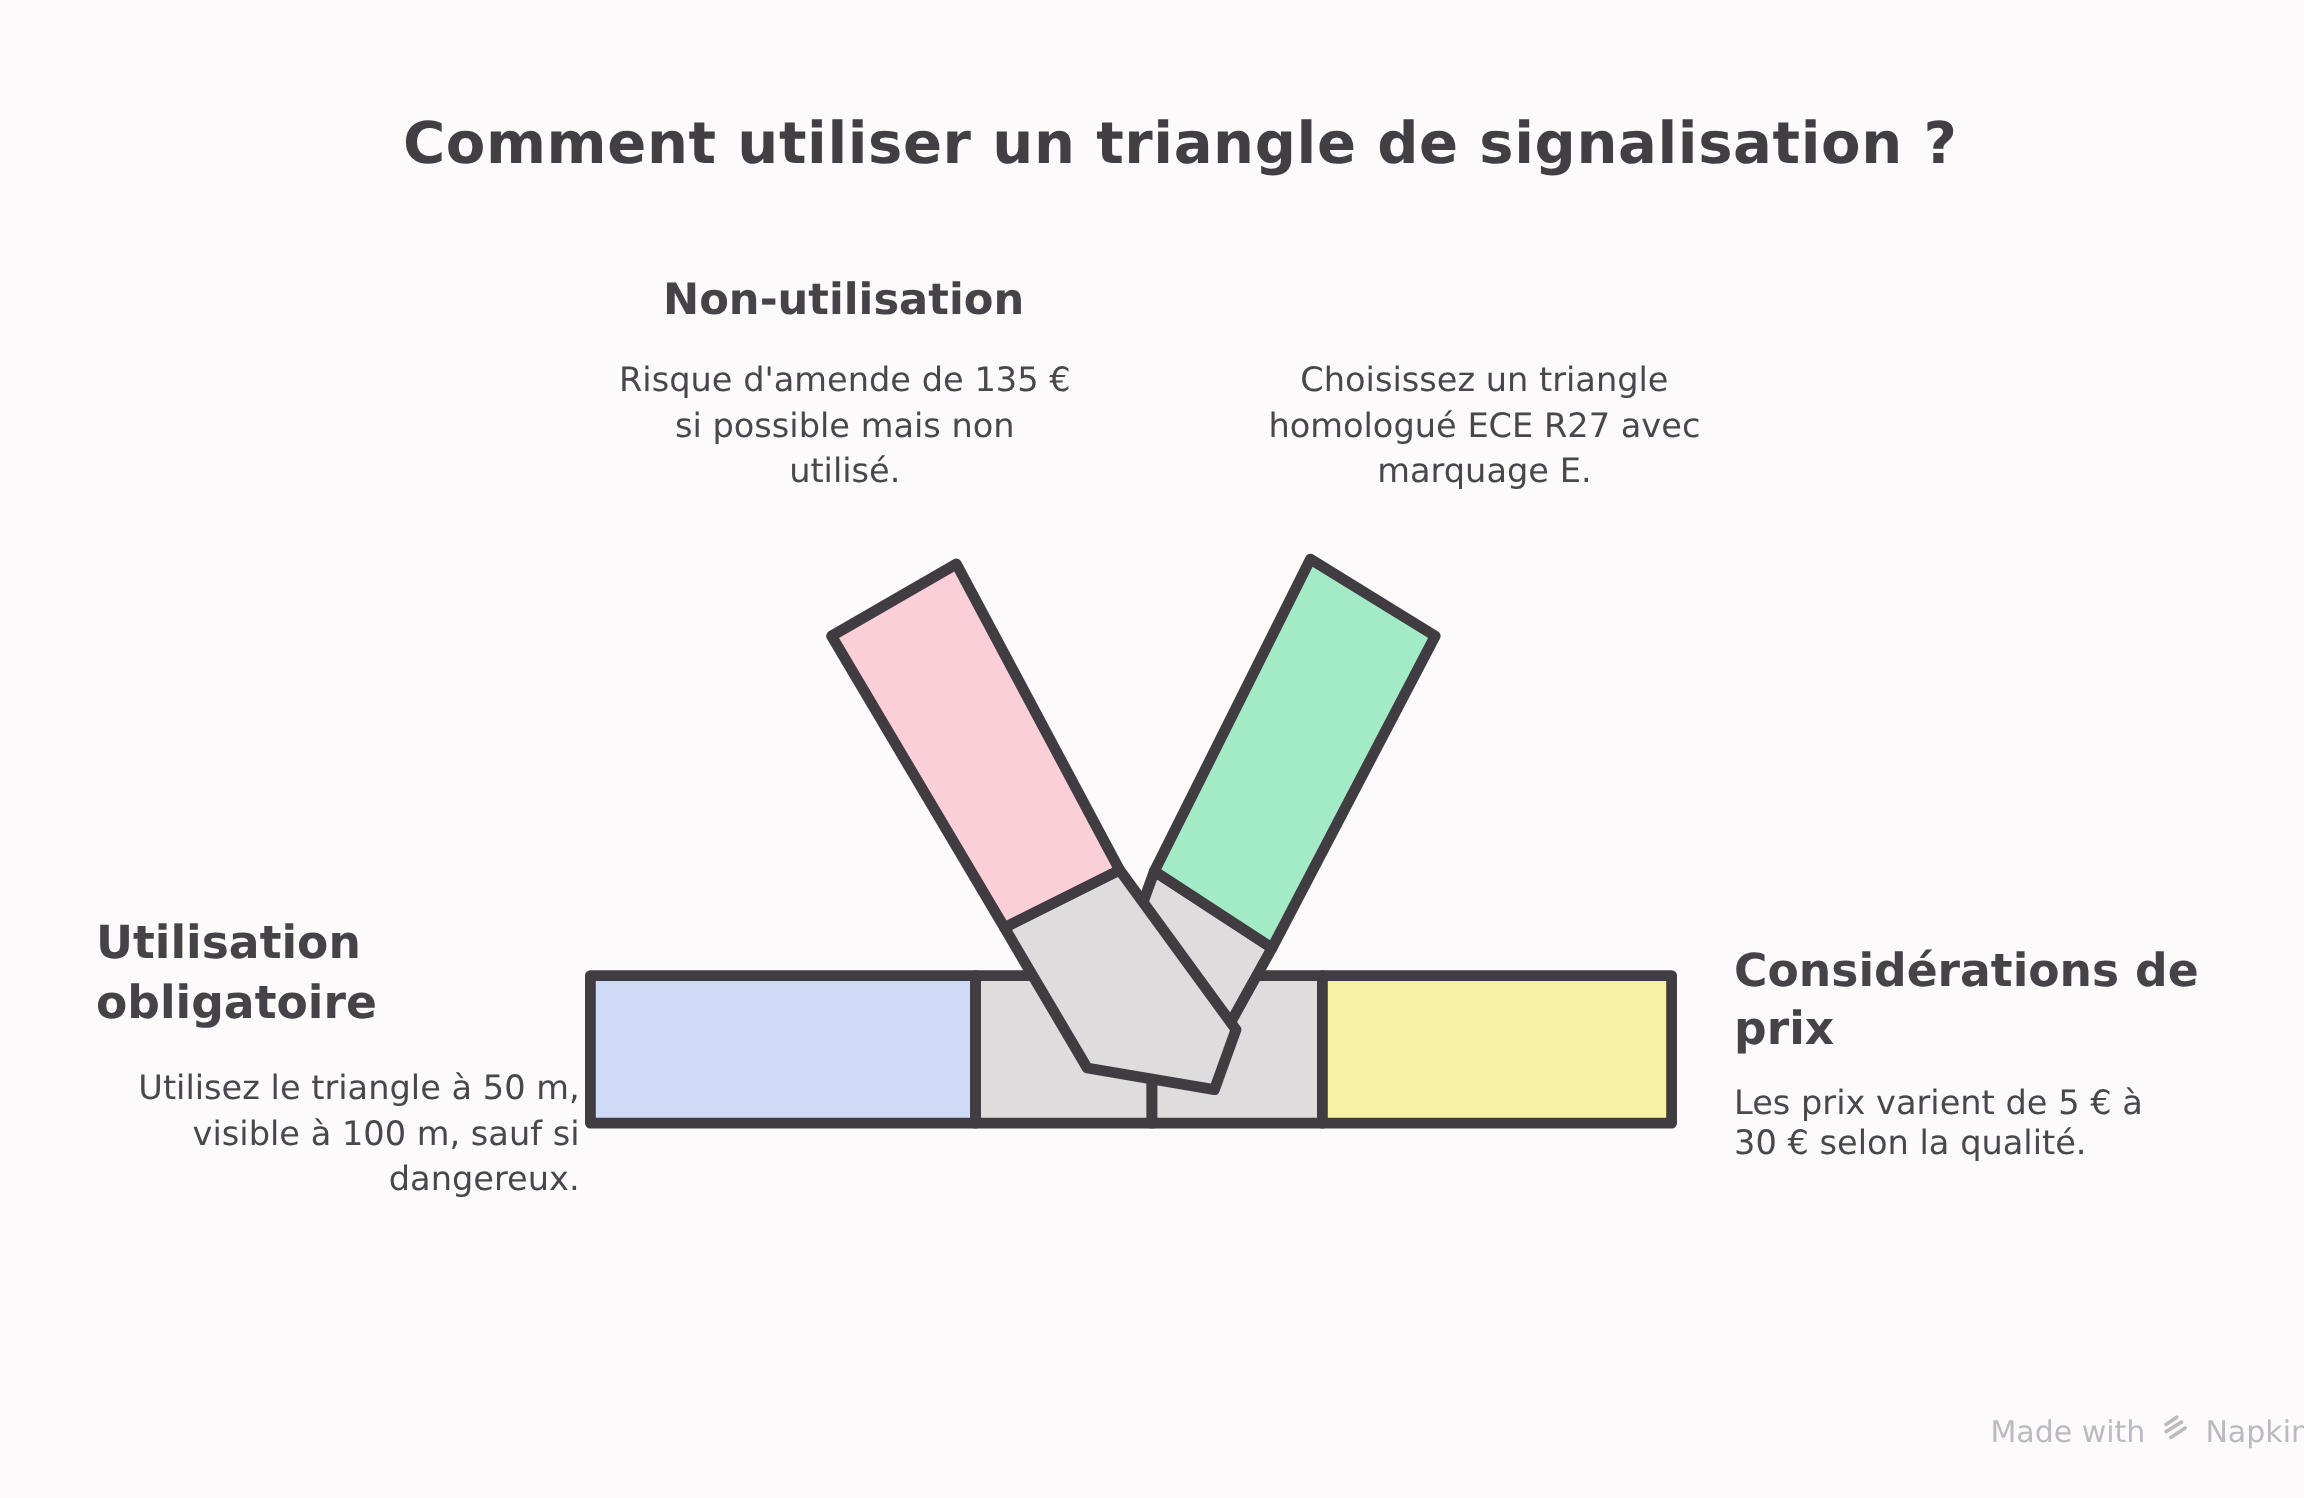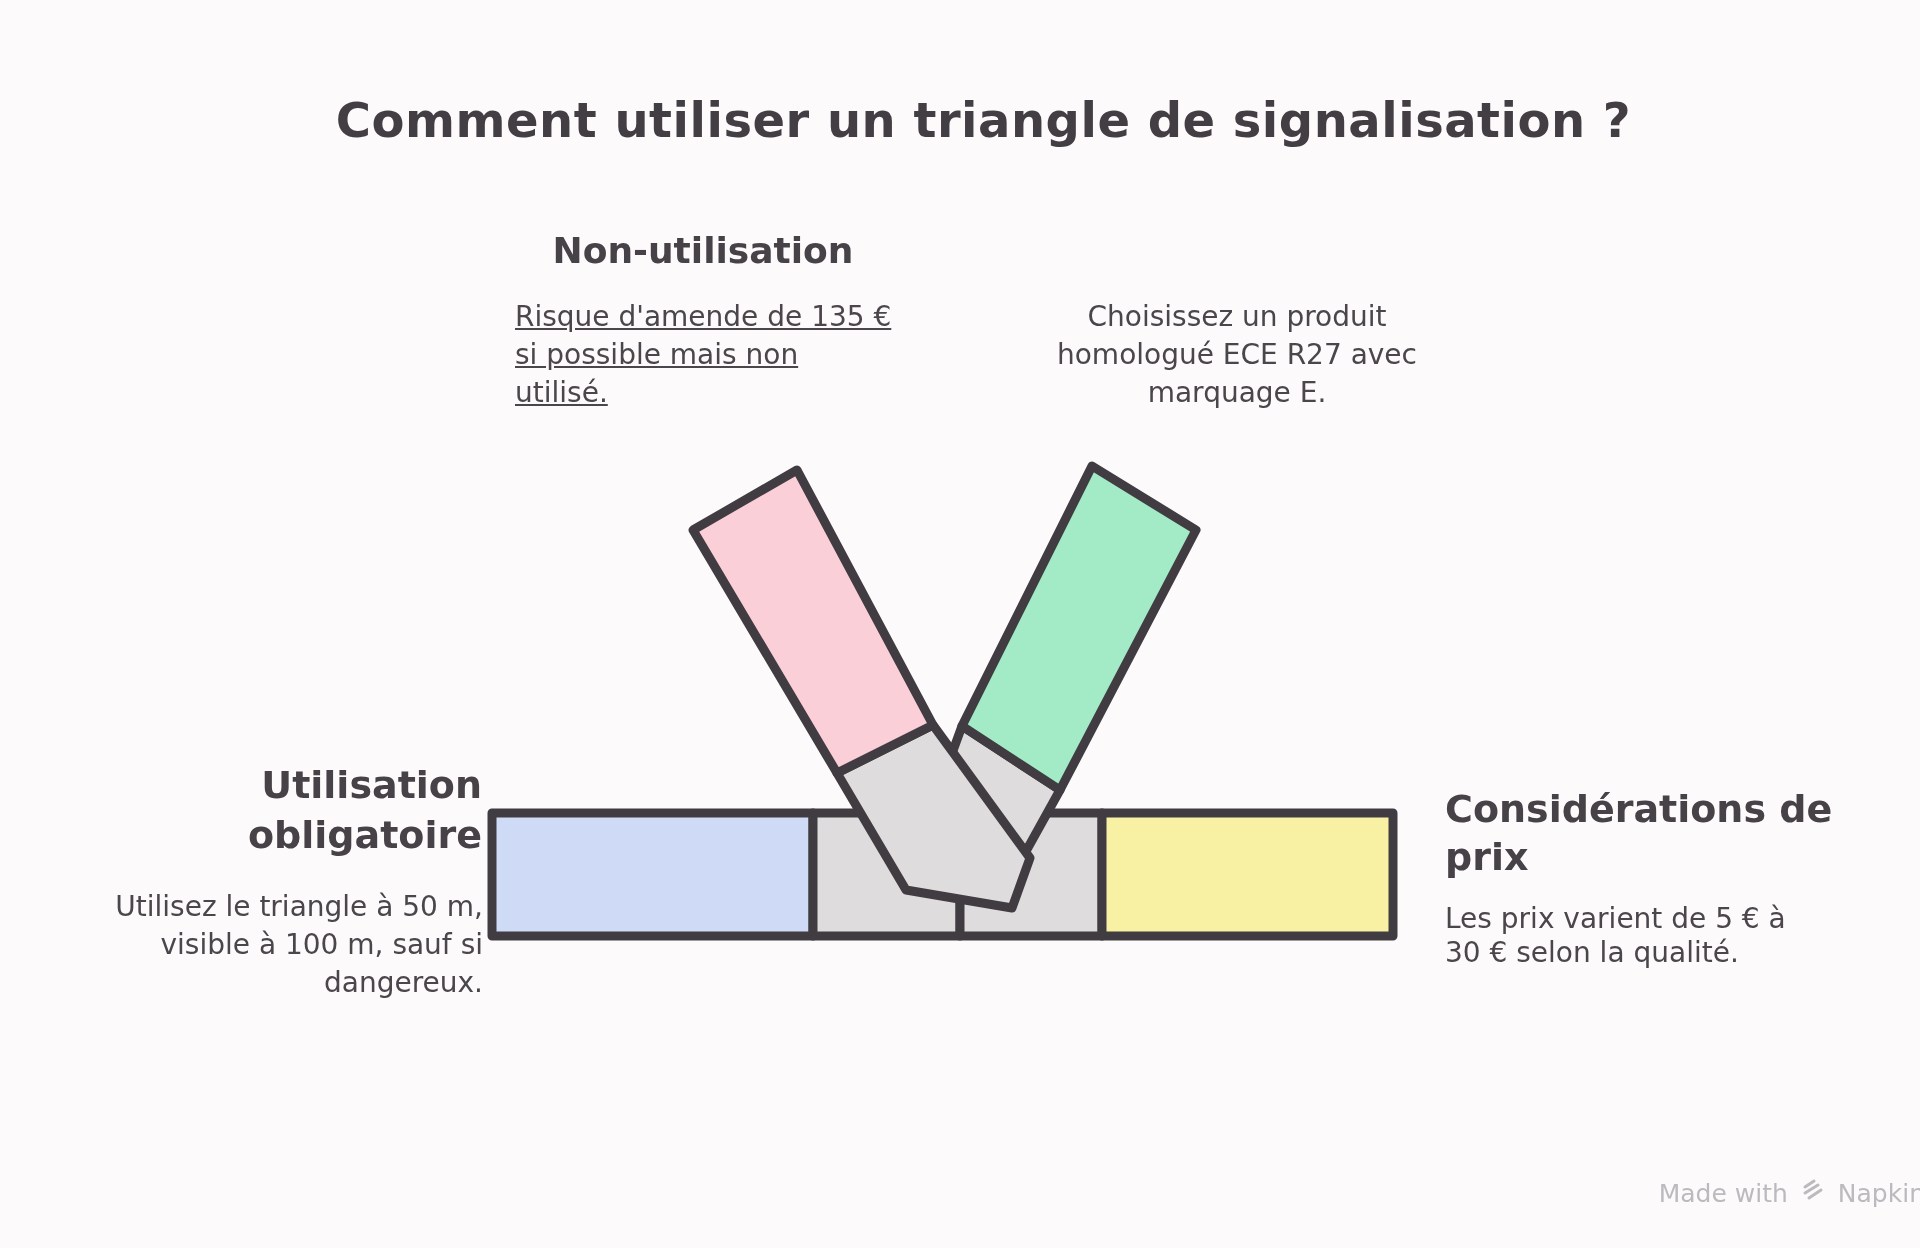--- a/index.html
+++ b/index.html
@@ -24,24 +24,24 @@
     position:absolute;
     font-size:36px;font-weight:bold;
     color:#474247;line-height:50px;
   }
   .body-text{
     position:absolute;
     font-size:28px;font-weight:normal;
     color:#4b464b;line-height:38px;
   }
   .sec-non-heading{left:503px;top:226px;width:400px;text-align:center;}
-  .sec-non-body{left:515px;top:298px;width:378px;text-align:left;text-decoration:underline;}
+  .sec-non-body{left:515px;top:298px;width:378px;text-align:center;}
   .sec-choix-heading{left:1037px;top:226px;width:400px;text-align:center;}
   .sec-choix-body{left:1043px;top:298px;width:388px;text-align:center;}
-  .sec-util-heading{left:80px;top:760px;width:402px;text-align:right;font-size:38px;}
+  .sec-util-heading{left:80px;top:760px;width:402px;font-size:38px;}
   .sec-util-body{left:95px;top:888px;width:388px;text-align:right;}
   .sec-prix-heading{left:1445px;top:785px;width:420px;text-align:left;font-size:38px;line-height:48px;}
   .sec-prix-body{left:1445px;top:902px;width:372px;text-align:left;line-height:34px;}
   .illustration{
     position:absolute;left:0;top:0;width:1920px;height:1248px;
   }
   .watermark{
     position:absolute;right:42px;bottom:40px;
     display:flex;align-items:center;gap:13px;
     font-size:25px;color:#bcb9bf;
@@ -52,21 +52,21 @@
 </head>
 <body style="background: rgb(252, 250, 251);">
 
 <div class="canvas">
 
   <div class="title">Comment utiliser un triangle de signalisation ?</div>
 
   <div class="heading sec-non-heading">Non-utilisation</div>
   <div class="body-text sec-non-body">Risque d'amende de 135 € si possible mais non utilisé.</div>
 
-  <div class="body-text sec-choix-body">Choisissez un produit homologué ECE R27 avec marquage E.</div>
+  <div class="body-text sec-choix-body">Choisissez un triangle homologué ECE R27 avec marquage E.</div>
 
   <div class="heading sec-util-heading">Utilisation obligatoire</div>
   <div class="body-text sec-util-body">Utilisez le triangle à 50 m, visible à 100 m, sauf si dangereux.</div>
 
   <div class="heading sec-prix-heading">Considérations de prix</div>
   <div class="body-text sec-prix-body">Les prix varient de 5 € à 30 € selon la qualité.</div>
 
   <svg class="illustration" viewBox="0 0 1920 1248" xmlns="http://www.w3.org/2000/svg">
     <g stroke-width="9" stroke-linejoin="round" stroke-linecap="round" stroke="#413c41">
 

